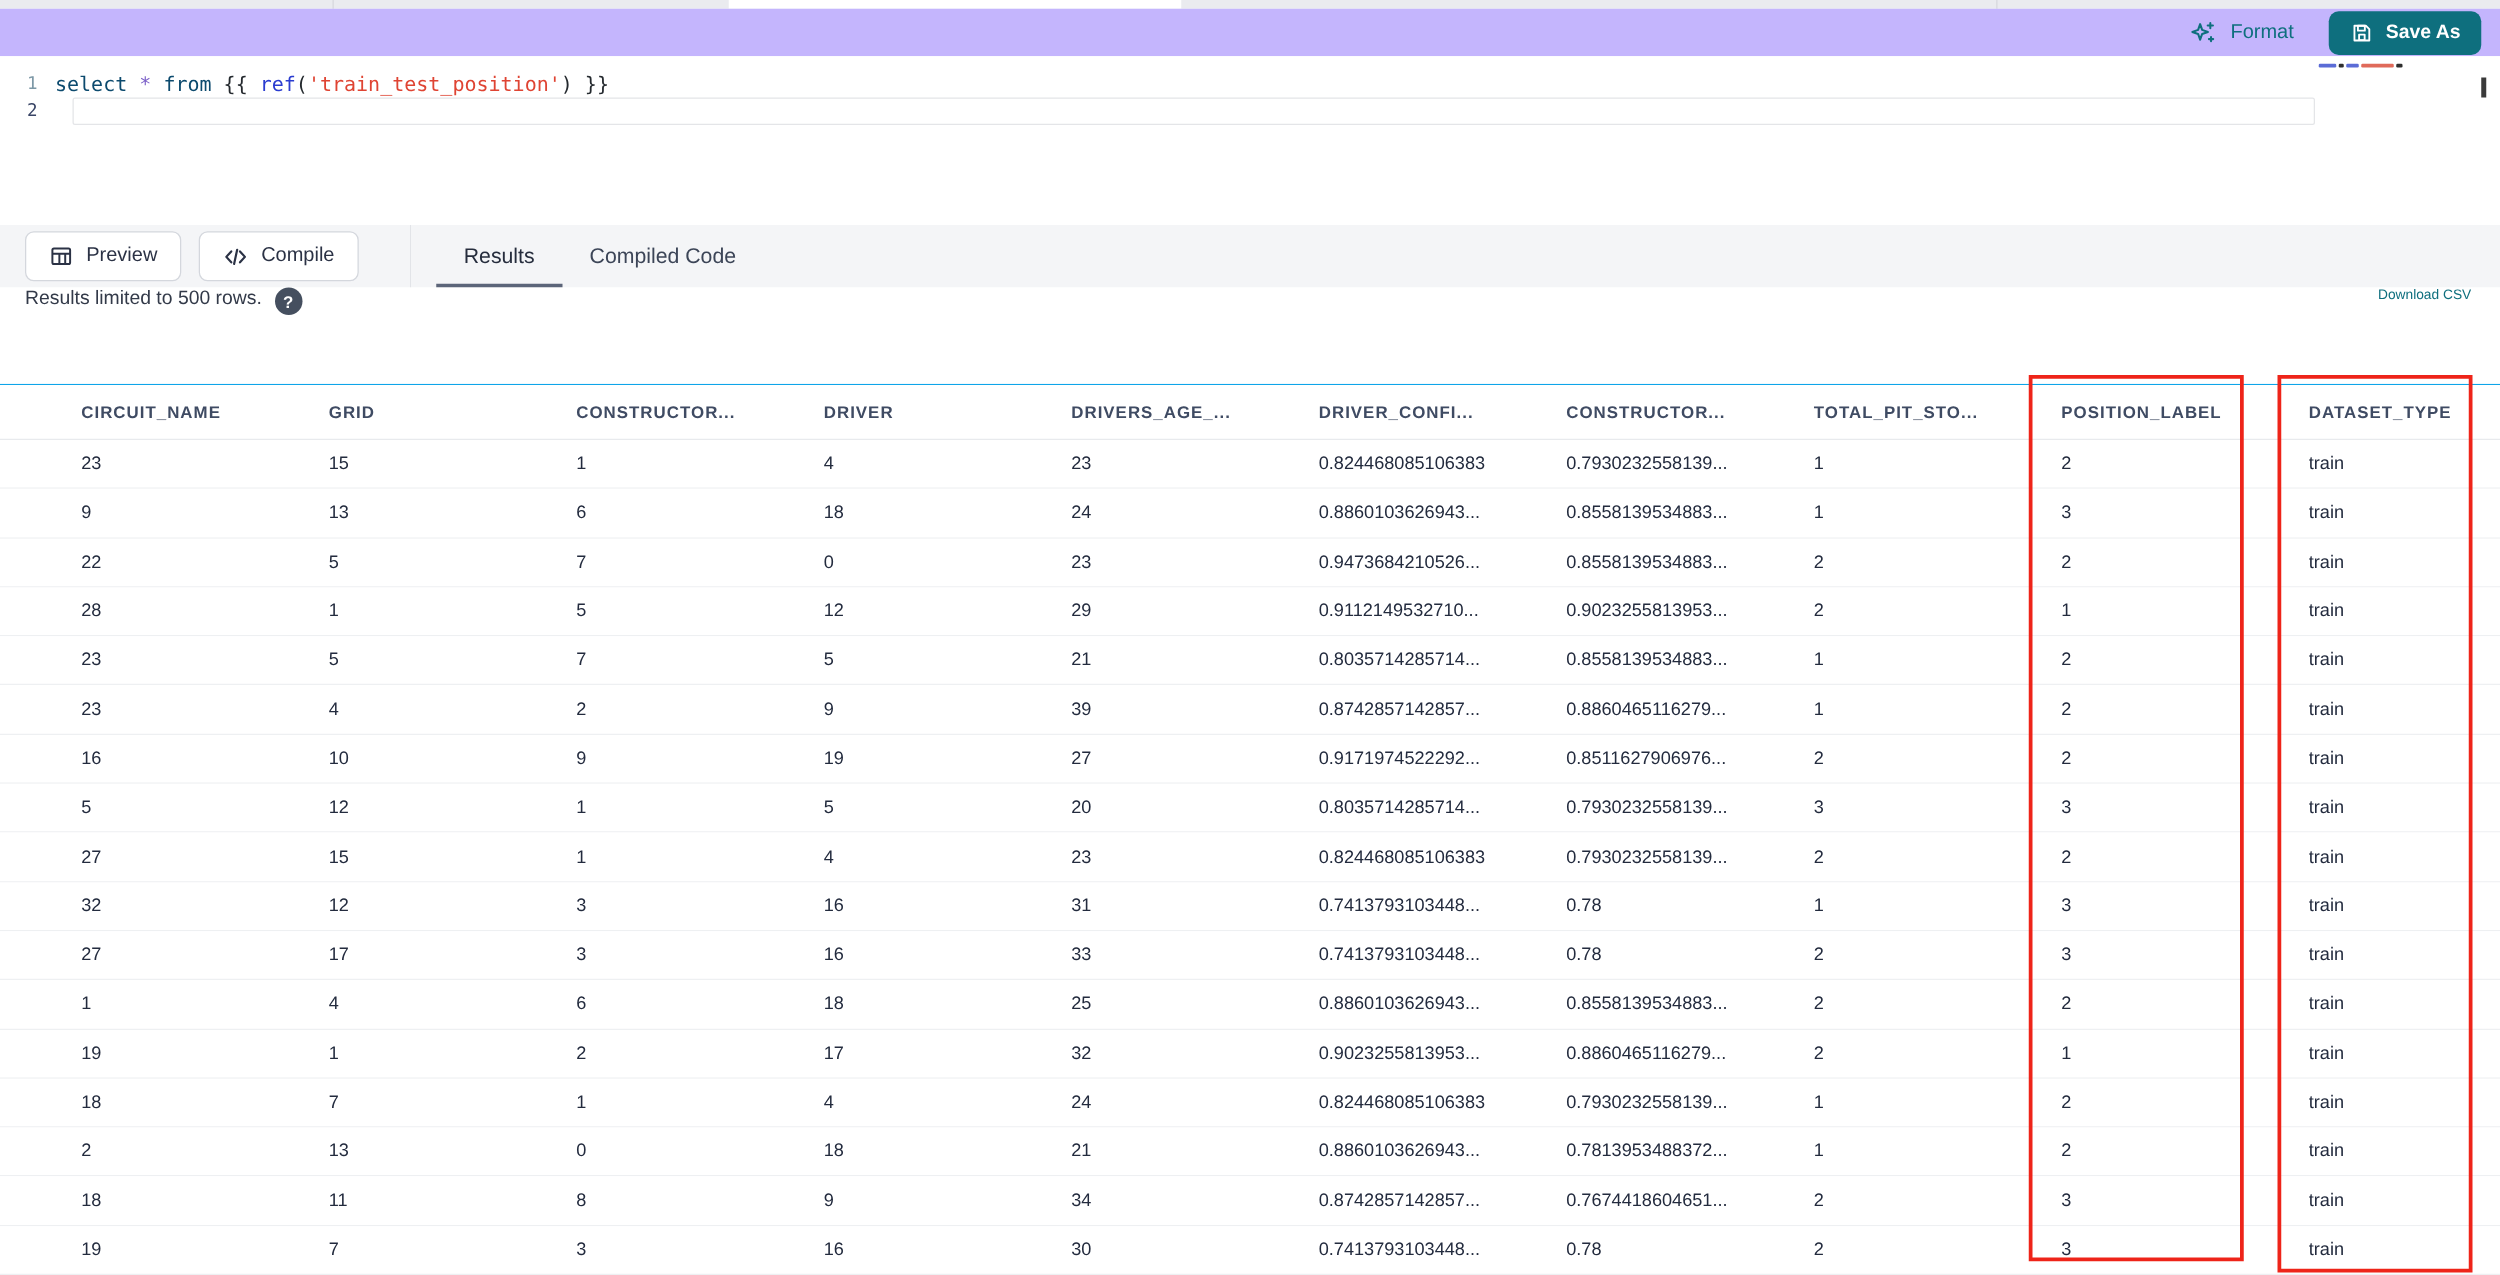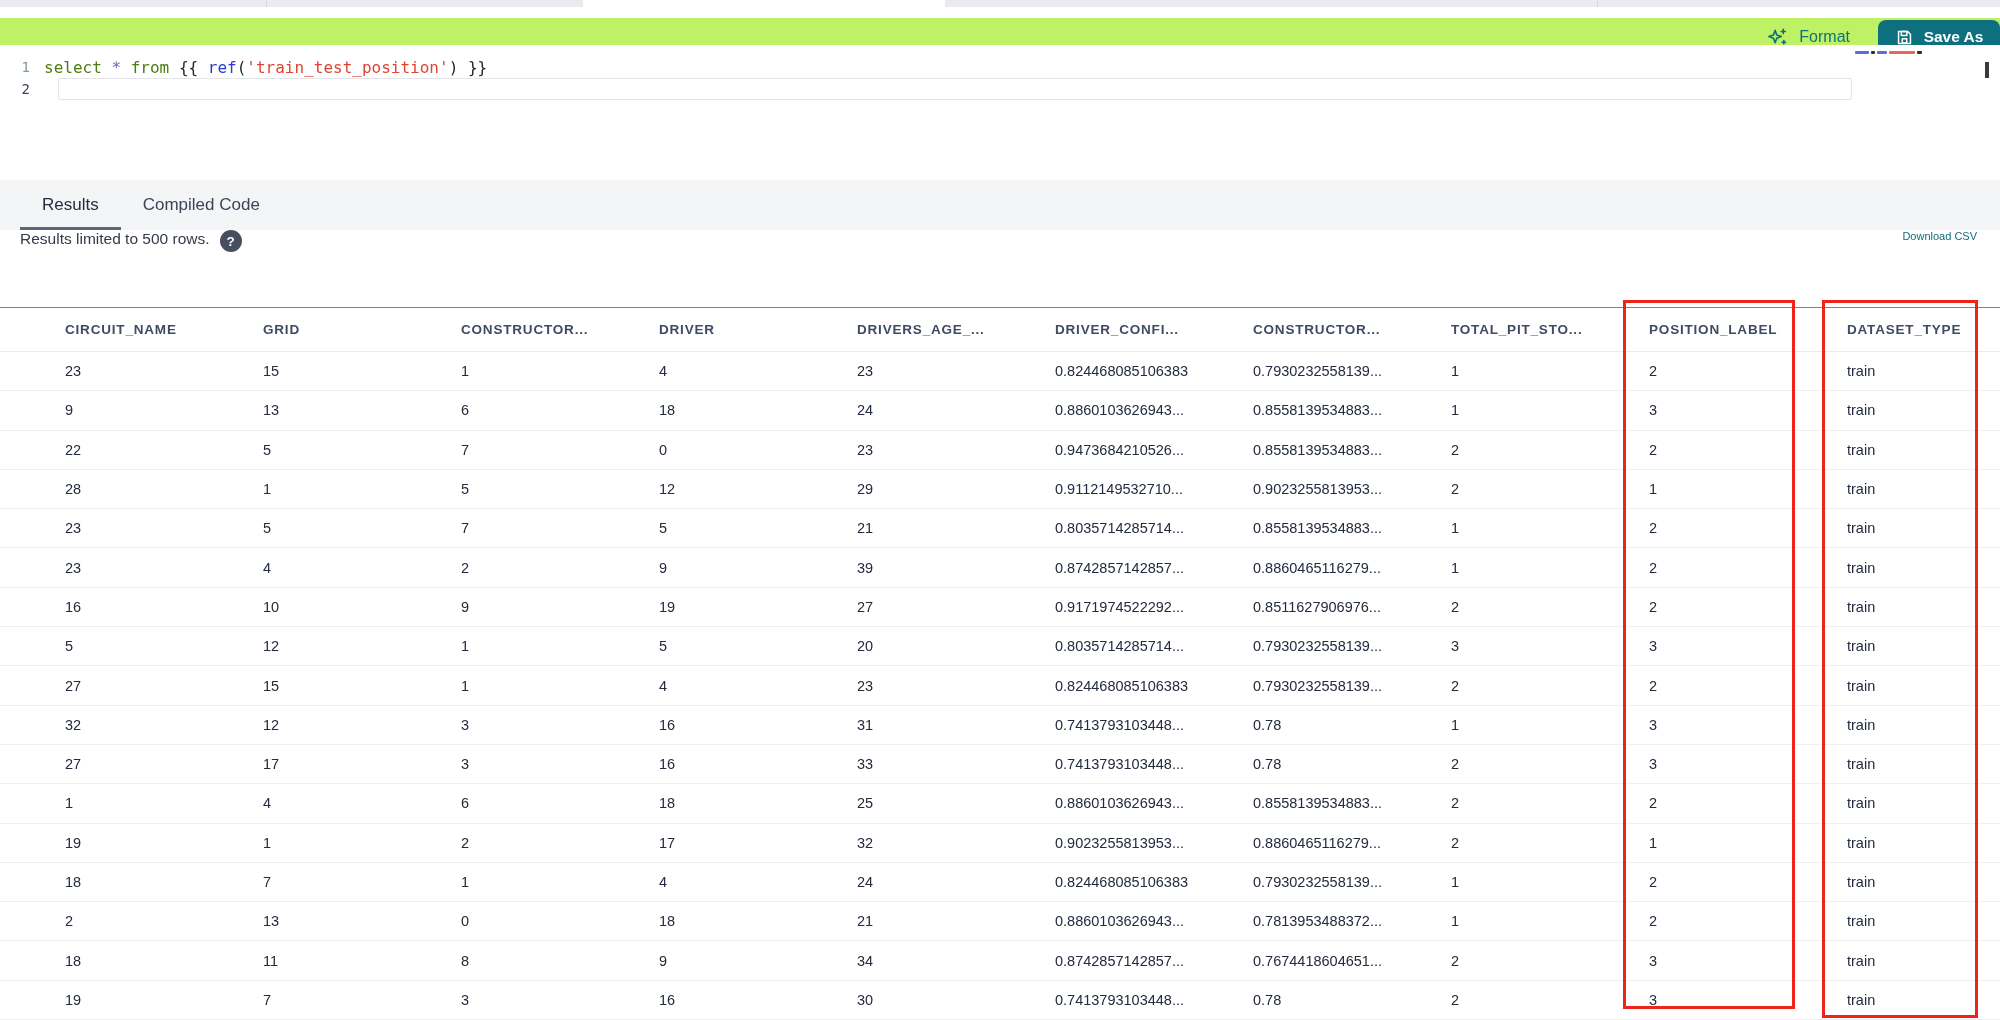--- a/index.html
+++ b/index.html
@@ -7,37 +7,37 @@
     font-family:"Liberation Sans", sans-serif; }
   .app { position:relative; width:2000px; height:1020px; background:#fff; }
 
   
   .top-strip { position:absolute; left:0; top:0; width:2000px; height:7px; background:#eaebef; }
   .top-strip .active-seg { position:absolute; left:583px; top:0; width:362px; height:7px; background:#ffffff; }
   .top-strip .div1 { position:absolute; left:266px; top:0; width:1px; height:7px; background:#d6d8dd; }
   .top-strip .div2 { position:absolute; left:1597px; top:0; width:1px; height:7px; background:#d6d8dd; }
 
   
-  .editor-toolbar { position:absolute; left:0; top:18px; width:2000px; height:38px;
-    background:#bef264; display:flex; align-items:center; justify-content:flex-end; gap:28px; padding-right:0; }
+  .editor-toolbar { position:absolute; left:0; top:7px; width:2000px; height:38px;
+    background:#c4b5fd; display:flex; align-items:center; justify-content:flex-end; gap:28px; padding-right:15px; }
   .format-btn { display:flex; align-items:center; gap:10px; color:#0e6f7e; font-size:16px; cursor:pointer; }
   .saveas-btn { display:flex; align-items:center; justify-content:center; gap:10px;
     width:122px; height:35px; background:#0e6f7e; color:#ffffff; border:none; border-radius:8px;
     font-size:15.5px; font-weight:600; font-family:"Liberation Sans",sans-serif; cursor:pointer; }
 
   
   .editor { position:absolute; left:0; top:45px; width:2000px; height:135px; background:#fff;
     font-family:"DejaVu Sans Mono", monospace; font-size:16px; }
   .ed-line { position:relative; height:22px; margin-top:0; display:flex; align-items:center; }
   .ed-line.first { margin-top:11px; }
   .gutter { width:44px; text-align:right; padding-right:14px; font-size:14px; }
   .gutter.n1 { color:#7d98a6; }
   .gutter.n2 { color:#394566; }
   .code-text { white-space:pre; letter-spacing:0; }
-  .tok-keyword  { color:#4d7c0f; }
+  .tok-keyword  { color:#0c4a6e; }
   .tok-operator { color:#7b5fc8; }
   .tok-plain    { color:#24292e; }
   .tok-function { color:#2a3cd0; }
   .tok-string   { color:#df4433; }
   .active-line-box { position:absolute; left:58px; top:0; width:1794px; height:22px;
     border:1px solid #e4e5e8; border-radius:2px; background:#fff; }
   .minimap { position:absolute; right:10px; top:2px; width:137px; height:78px; background:#fff; }
   .mini-line { position:absolute; left:2px; top:4px; height:3px; display:flex; gap:2px; }
   .mini-line i { display:block; height:3px; border-radius:1px; }
   .scroll-tick { position:absolute; right:1px; top:15px; width:4px; height:16px; background:#3a3a3a; }
@@ -128,20 +128,41 @@
           <i style="width:4px;background:#2f2f2f;"></i>
           <i style="width:10px;background:#5b6cd6;"></i>
           <i style="width:26px;background:#e06a5a;"></i>
           <i style="width:5px;background:#2f2f2f;"></i>
       </div>
       <div class="scroll-tick"></div>
     </div>
   </div>
 
   <div class="action-band">
+    <div class="band-left">
+      <button class="panel-btn">
+        <span style="display:inline-flex;">
+          <svg width="20" height="20" viewBox="0 0 24 24" fill="none" stroke="#2b3245" stroke-width="1.9">
+            <rect x="3.5" y="4.5" width="17" height="15" rx="1.5"></rect>
+            <path d="M3.5 9.5 h17 M10.2 9.5 v10 M15.8 9.5 v10"></path>
+          </svg>
+        </span>
+        <span>Preview</span>
+      </button>
+      <button class="panel-btn">
+        <span style="display:inline-flex;">
+          <svg width="21" height="21" viewBox="0 0 24 24" fill="none" stroke="#2b3245" stroke-width="2" stroke-linecap="round" stroke-linejoin="round">
+            <path d="M8 7 L3.5 12 L8 17"></path>
+            <path d="M16 7 L20.5 12 L16 17"></path>
+            <path d="M13.4 5.5 L10.6 18.5"></path>
+          </svg>
+        </span>
+        <span>Compile</span>
+      </button>
+    </div>
     <div class="band-right">
       <div class="tab active">
         <span>Results</span>
         <div class="tab-underline"></div>
       </div>
       <div class="tab">
         <span>Compiled Code</span>
       </div>
     </div>
   </div>

